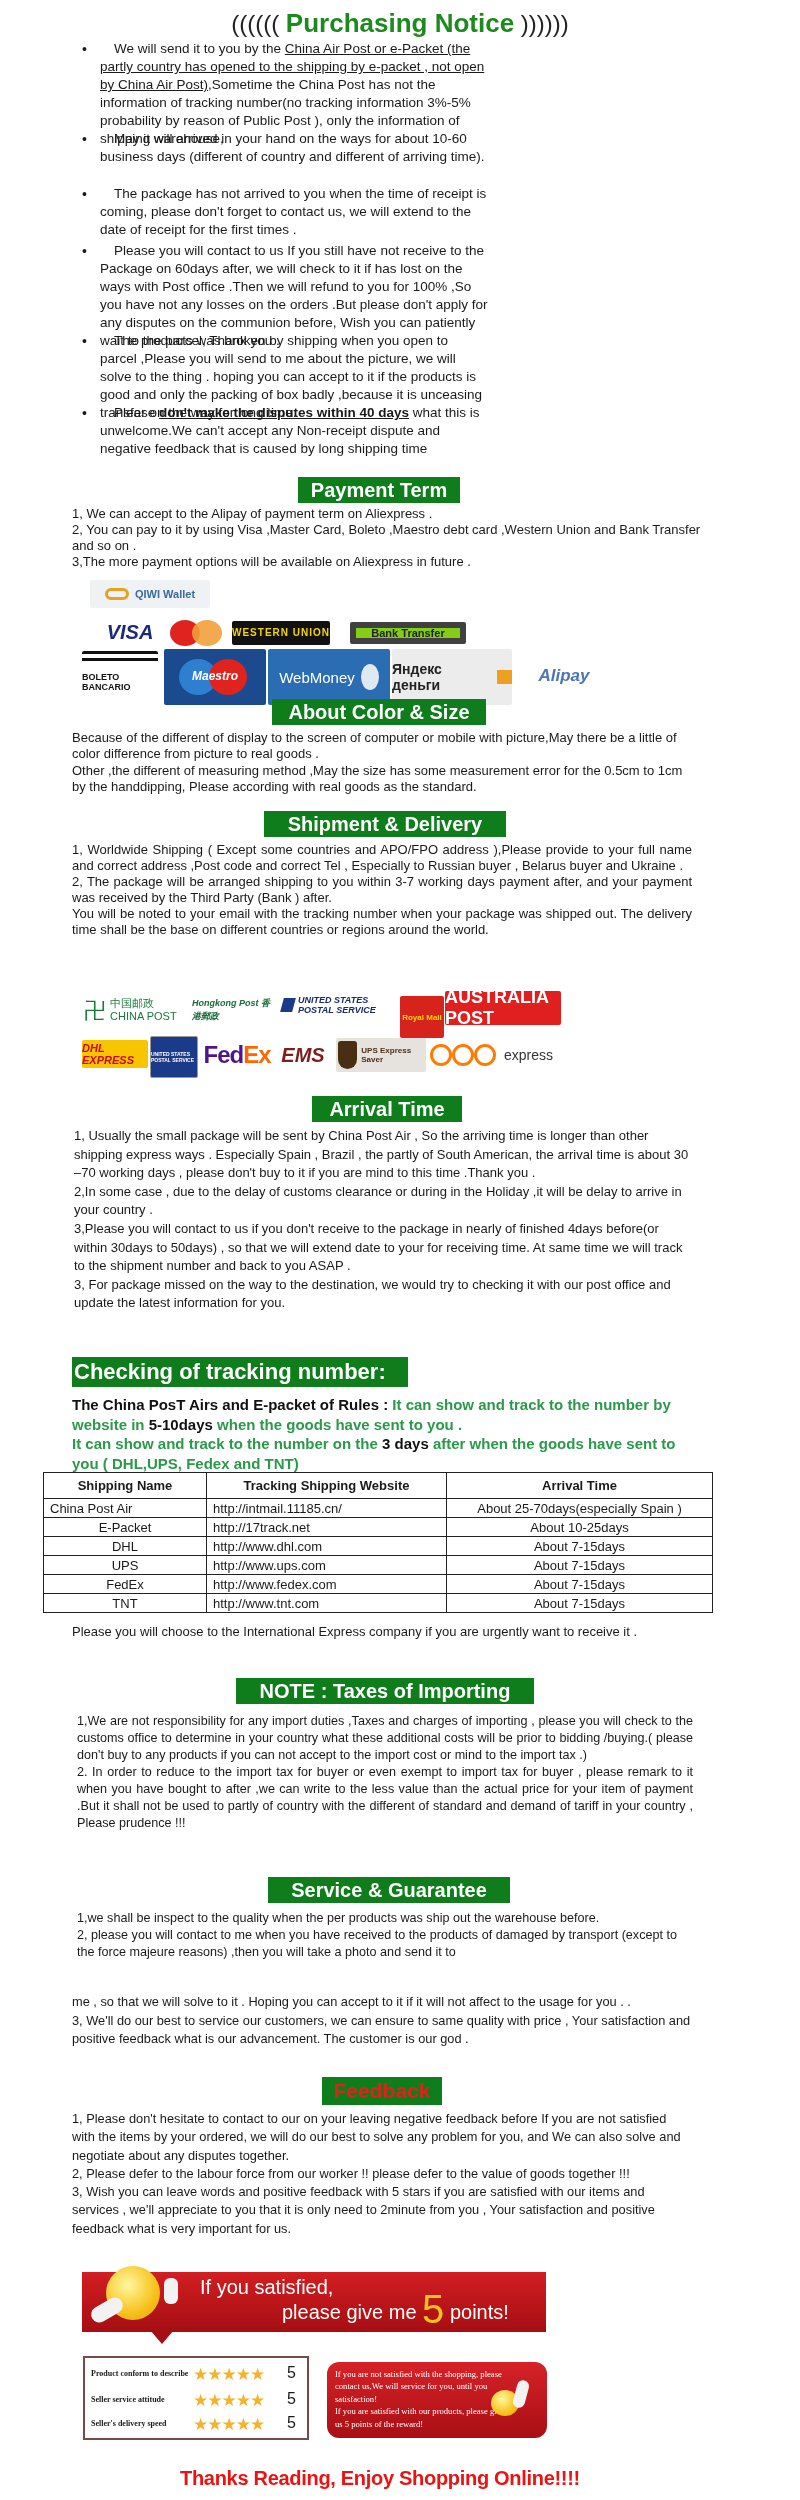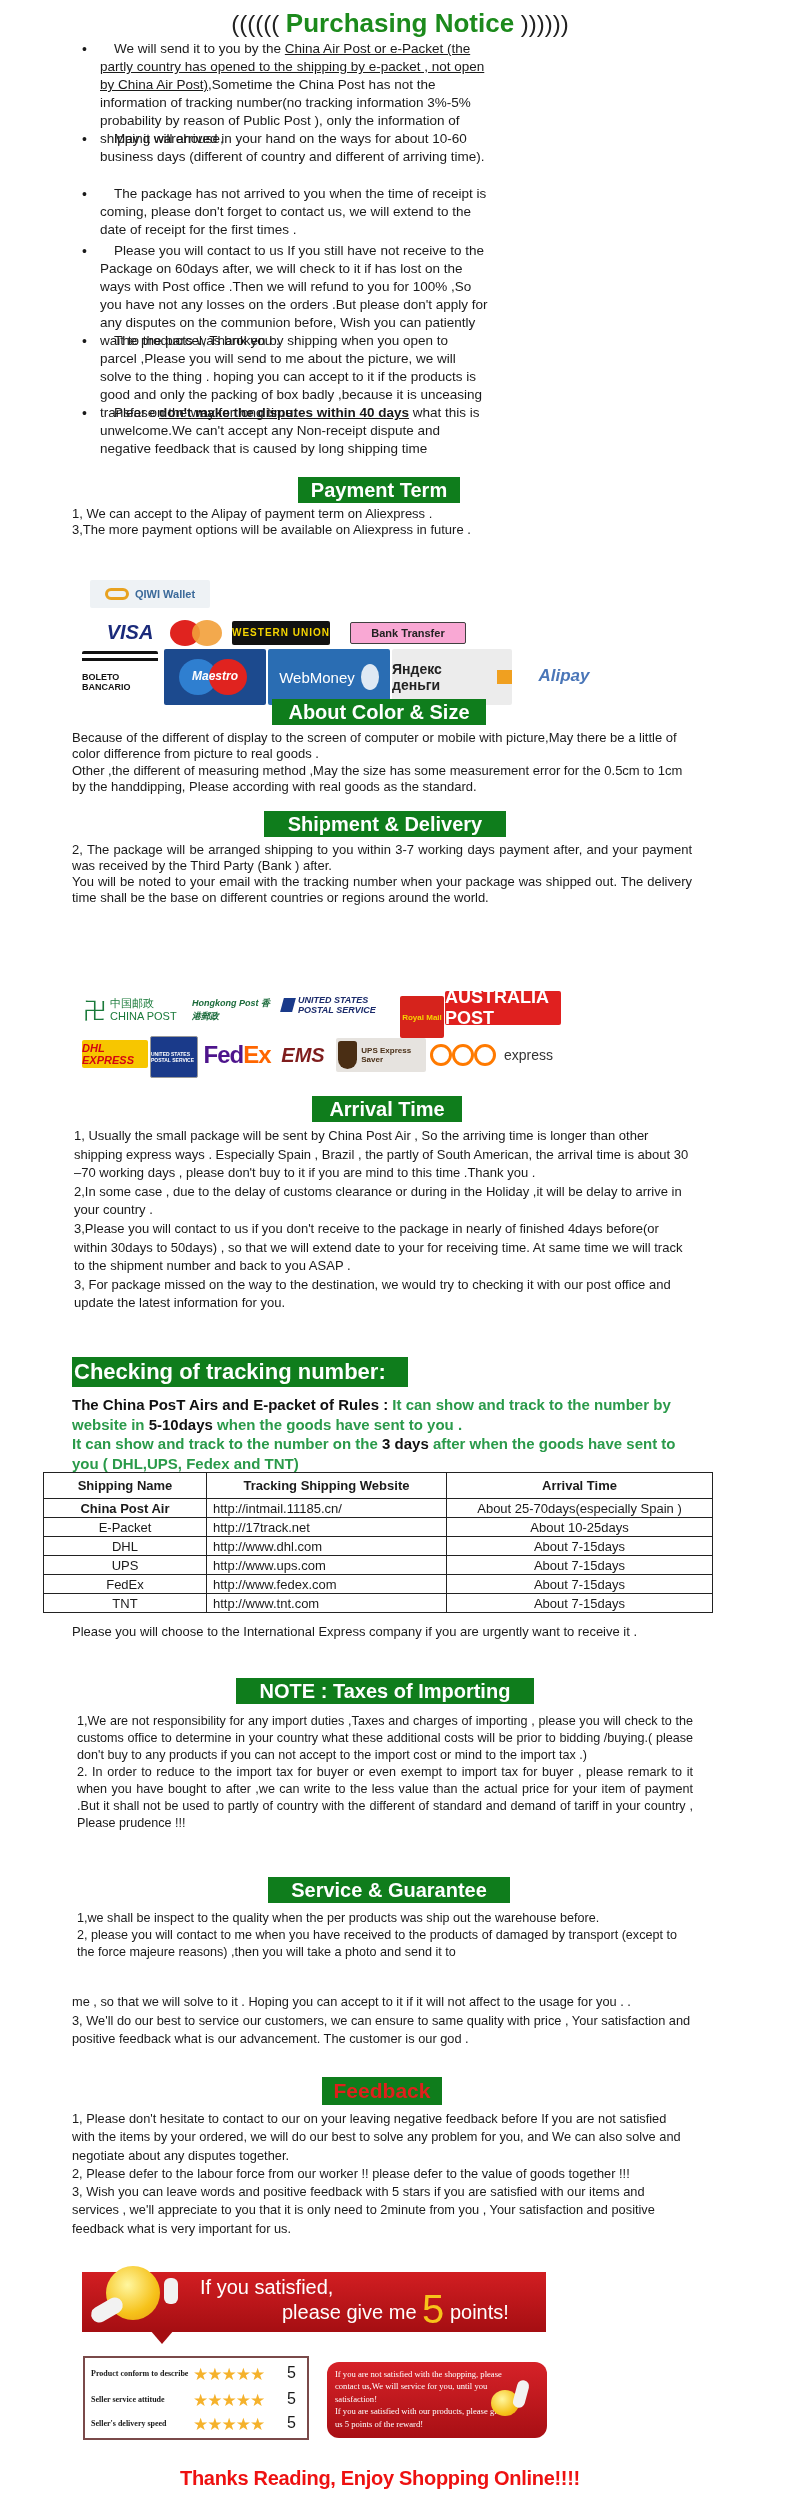--- a/index.html
+++ b/index.html
@@ -54,38 +54,39 @@
   </div>
   <div class="bullet-item" style="top:364px;">
     <span class="dot">•</span>
     <span class="indent"></span><span>Please </span><span class="boldul">don't make the disputes within 40 days</span><span> what this is unwelcome.We can't accept any Non-receipt dispute and negative feedback that is caused by long shipping time</span>
   </div>
 </div>
 
 <div class="abs section-header" style="left:298px; top:477px; width:162px;">Payment Term</div>
 <div class="abs para" style="left:72px; top:506px; width:640px; font-size:13px; line-height:16px;">
   <div>1, We can accept to the Alipay of payment term on Aliexpress .</div>
+  <div>2, You can pay to it by using Visa ,Master Card, Boleto ,Maestro debt card ,Western Union and Bank Transfer and so on .</div>
   <div>3,The more payment options will be available on Aliexpress in future .</div>
 </div>
 
 <div class="abs logos-box" style="left:90px; top:580px; width:120px; height:28px; background:#eef2f5; color:#3b6a9a; font-size:11px;">
   <span style="display:inline-block;width:24px;height:12px;border:3px solid #e8a220;border-radius:8px;margin-right:6px;"></span>
   <span>QIWI Wallet</span>
 </div>
 <div class="abs logos-box" style="left:95px; top:620px; width:70px; height:24px; color:#1a2a7a; font-size:20px; font-style:italic;">
   <span>VISA</span>
 </div>
 <div class="abs" style="left:170px; top:620px; width:56px; height:26px;">
   <div style="position:absolute;left:0;top:0;width:30px;height:26px;border-radius:50%;background:#e0231f;"></div>
   <div style="position:absolute;left:22px;top:0;width:30px;height:26px;border-radius:50%;background:#f2a03a;opacity:.9;"></div>
 </div>
 <div class="abs logos-box" style="left:232px; top:621px; width:98px; height:24px; background:#111; color:#f5d400; font-size:10px; letter-spacing:1px; text-align:center; line-height:10px;">
   <span>WESTERN UNION</span>
 </div>
-<div class="abs logos-box" style="left:350px; top:622px; width:116px; height:22px; background:#f9a8d4; color:#222; font-size:11px; border:1px solid #404040;">
+<div class="abs logos-box" style="left:350px; top:622px; width:116px; height:22px; background:#84cc16; color:#222; font-size:11px; border:6px solid #404040;">
   <span>Bank Transfer</span>
 </div>
 <div class="abs logos-box" style="left:82px; top:651px; width:76px; height:52px; background:#fff; color:#111; font-size:9px; border-top:10px double #111;">
   <span>BOLETO BANCARIO</span>
 </div>
 <div class="abs logos-box" style="left:164px; top:649px; width:102px; height:56px; background:#1c4a8e;">
   <div style="position:relative;width:80px;height:40px;">
     <div style="position:absolute;left:4px;top:2px;width:38px;height:36px;border-radius:50%;background:#2f7fd0;"></div>
     <div style="position:absolute;left:34px;top:2px;width:38px;height:36px;border-radius:50%;background:#e0231f;"></div>
     <span style="position:absolute;left:0;width:80px;top:12px;text-align:center;color:#fff;font-size:12px;font-style:italic;">Maestro</span>
@@ -102,20 +103,21 @@
 <div class="abs logos-box" style="left:518px; top:660px; width:92px; height:32px; color:#4a76b8; font-size:17px; font-style:italic;">
   <span>Alipay</span>
 </div>
 
 <div class="abs section-header" style="left:272px; top:699px; width:214px;">About Color &amp; Size</div>
 <div class="abs para" style="left:72px; top:730px; width:620px; white-space:pre-line; line-height:16.3px;">Because of the different of display to the screen of computer or mobile with picture,May there be a little of color difference from picture to real goods .
 Other ,the different of measuring method ,May the size has some measurement error for the 0.5cm to 1cm by the handdipping, Please according with real goods as the standard.</div>
 
 <div class="abs section-header" style="left:264px; top:811px; width:242px;">Shipment &amp; Delivery</div>
 <div class="abs para" style="left:72px; top:842px; width:620px; line-height:16px; text-align:justify;">
+  <div>1, Worldwide Shipping ( Except some countries and APO/FPO address ),Please provide to your full name and correct address ,Post code and correct Tel , Especially to Russian buyer , Belarus buyer and Ukraine .</div>
   <div>2, The package will be arranged shipping to you within 3-7 working days payment after, and your payment was received by the Third Party (Bank ) after.</div>
   <div>You will be noted to your  email with the tracking number when your package was shipped out. The delivery time shall be the base on different countries or regions around the world.</div>
 </div>
 
 <div class="abs logos-box" style="left:84px; top:992px; width:96px; height:36px; color:#1a7a3a; font-size:11px; font-weight:normal; line-height:13px; text-align:left;">
   <span style="font-size:22px;margin-right:4px;">卍</span>
     <span>中国邮政 CHINA POST</span>
 </div>
 <div class="abs logos-box" style="left:192px; top:992px; width:80px; height:36px; color:#1a6a3a; font-size:9px; font-style:italic;">
   <span>Hongkong Post 香港郵政</span>
@@ -170,21 +172,21 @@
 <table class="abs track" style="left:43px; top:1472px; width:670px;">
   <thead>
     <tr>
       <th style="width:163px;">Shipping Name</th>
       <th style="width:240px;">Tracking Shipping Website</th>
       <th>Arrival Time</th>
     </tr>
   </thead>
   <tbody>
     <tr>
-      <td style="text-align:center;font-weight:bold;">China Post Air</td>
+      <td style="">China Post Air</td>
       <td>http://intmail.11185.cn/</td>
       <td style="text-align:center;">About 25-70days(especially Spain )</td>
     </tr>
     <tr>
       <td style="text-align:center;">E-Packet</td>
       <td>http://17track.net</td>
       <td style="text-align:center;">About 10-25days</td>
     </tr>
     <tr>
       <td style="text-align:center;">DHL</td>

